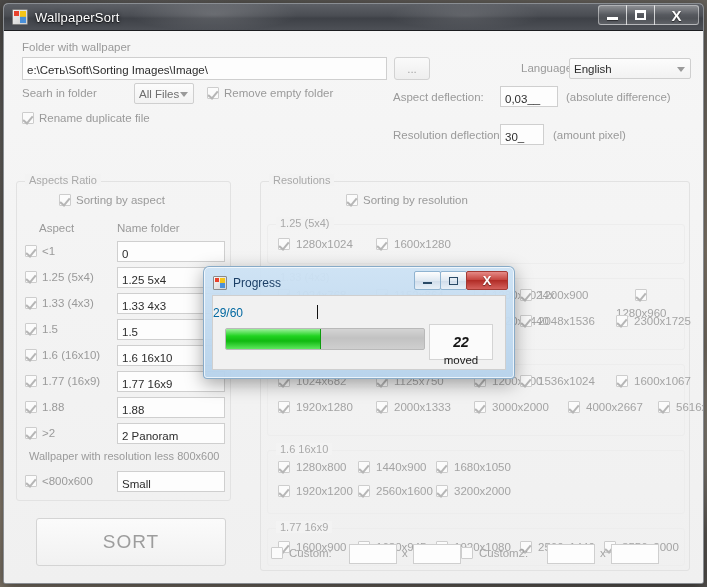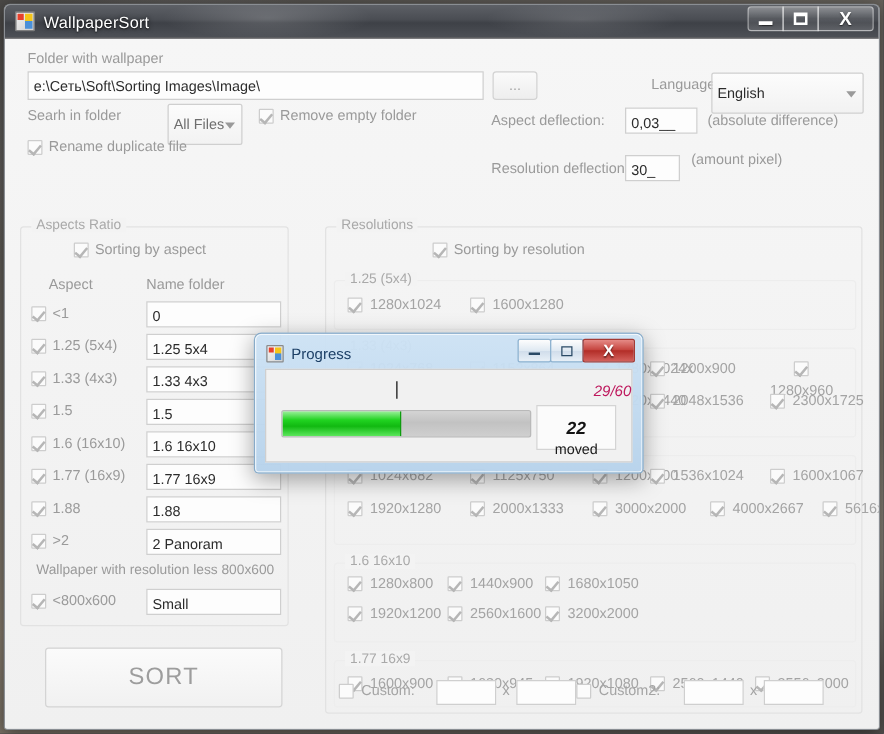--- a/index.html
+++ b/index.html
@@ -94,21 +94,21 @@
     border:1px solid #d2d2d2; border-radius:3px;
     font-size:11.5px; color:#a6a6a6;
     display:flex; align-items:center; justify-content:center;
     height:23px;
   }
   .combo {
     background: linear-gradient(180deg,#fcfcfc,#f2f2f2);
     border:1px solid #cfcfcf; border-radius:2px;
     font-size:11.5px; color:#6e6e6e;
     display:flex; align-items:center; padding-left:4px;
-    height:33px; position:relative;
+    height:21px; position:relative;
   }
   .combo .arrow {
     position:absolute; right:5px; top:50%; margin-top:-2px;
     width:0; height:0; border-left:4px solid transparent; border-right:4px solid transparent;
     border-top:5px solid #9a9a9a;
   }
   .cb { display:inline-flex; align-items:center; gap:5px; }
   .box {
     width:12px; height:12px; flex:none;
     border:1px solid #cdcdcd; background:#fbfbfb; border-radius:1px;
@@ -187,22 +187,22 @@
     border-color:#a43a34; color:#fff; font-weight:bold; font-size:13px;
     text-shadow:0 1px 1px rgba(0,0,0,0.45);
   }
   #progress-dialog .pwin-btn .g-min { width:9px; height:2px; background:#2a4a66; margin-top:5px; }
   #progress-dialog .pwin-btn .g-max { width:9px; height:8px; border:1px solid #2a4a66; }
   #progress-body {
     position:absolute; left:8px; top:28px; right:8px; bottom:8px;
     background:#f1f1f1; border:1px solid #cfcfcf;
   }
   #progress-count {
-    position:absolute; left:0; right:0; top:10px; text-align:right;
-    font-size:12px; color:#be185d;font-style:italic;
+    position:absolute; left:0; right:0; top:10px; text-align:left;
+    font-size:12px; color:#0369a1;
   }
   #progress-count::before {
     content:""; position:absolute; left:104px; top:-1px; width:1px; height:14px; background:#111;
   }
   #progress-bar {
     position:absolute; left:12px; top:32px; width:200px; height:22px;
     background:linear-gradient(180deg,#d4d4d4,#c2c2c2 45%,#cfcfcf);
     border:1px solid #b9b9b9; border-radius:2px; overflow:hidden;
   }
   #progress-fill {
@@ -276,21 +276,21 @@
         <span class="box checked"></span>
         <span class="lbl">Rename duplicate file</span>
       </div>
 
       <div class="lbl" style="position:absolute;left:389px;top:60px;">Aspect deflection:</div>
       <div class="txt dark" style="position:absolute;left:496px;top:55px;width:58px;">0,03__</div>
       <div class="lbl" style="position:absolute;left:562px;top:60px;">(absolute difference)</div>
 
       <div class="lbl" style="position:absolute;left:389px;top:98px;">Resolution deflection:</div>
       <div class="txt dark" style="position:absolute;left:496px;top:93px;width:44px;">30_</div>
-      <div class="lbl" style="position:absolute;left:549px;top:91px;">(amount pixel)</div>
+      <div class="lbl" style="position:absolute;left:549px;top:98px;">(amount pixel)</div>
 
       <div class="grp" id="grp-aspects">
         <span class="cap">Aspects Ratio</span>
 
         <div class="cb" style="position:absolute;left:42px;top:12px;">
           <span class="box checked"></span>
           <span class="lbl">Sorting by aspect</span>
         </div>
 
         <span class="lbl" style="position:absolute;left:22px;top:40px;">Aspect</span>

